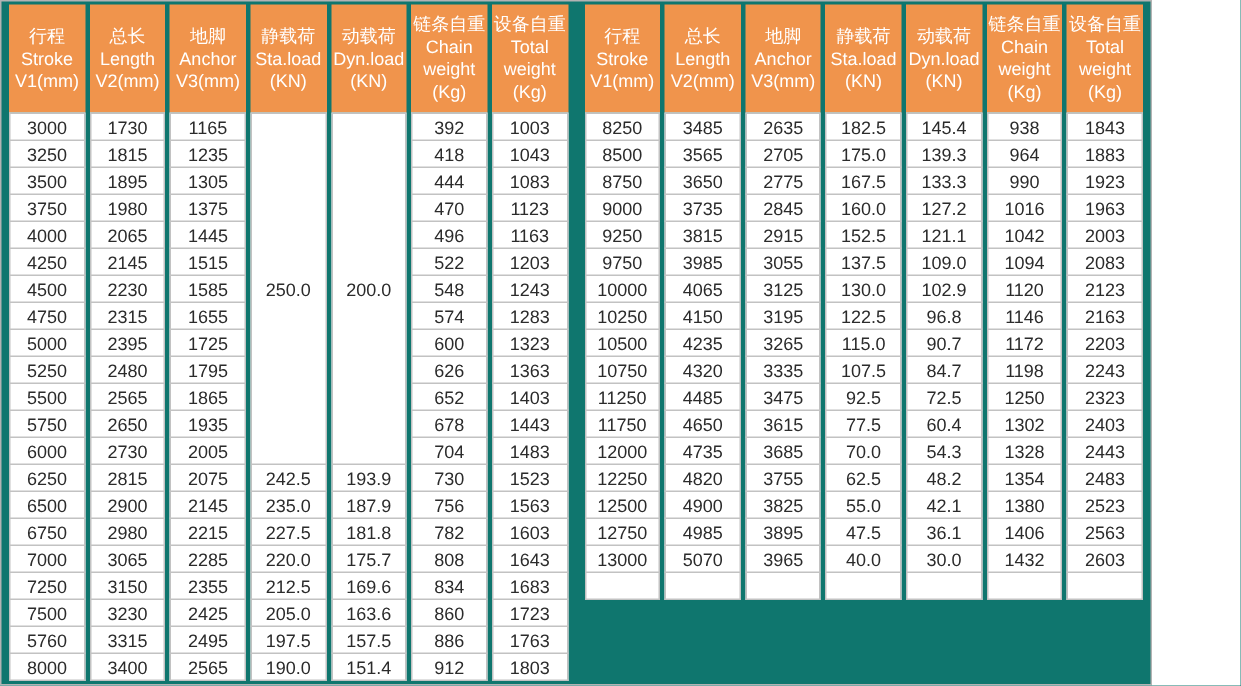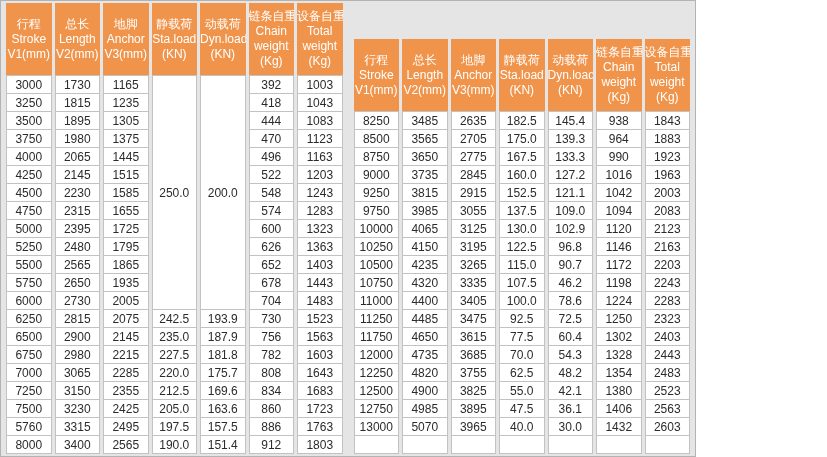--- a/index.html
+++ b/index.html
@@ -3,24 +3,24 @@
 <meta charset="utf-8">
 <style>
   html,body{margin:0;padding:0;}
   body{
     width:827px;height:457px;
     font-family:"Liberation Sans","DejaVu Sans",sans-serif;
     background:#ffffff;
     --hbg:#f0944c; --outer:#b3b3b3; --cb:#c2c2c2; --txt:#2b2b2b;
   }
   .wrap{
-    box-sizing:border-box;width:696px;height:457px;
+    box-sizing:border-box;width:768px;height:457px;
     border:1px solid var(--outer);
-    display:flex;align-items:flex-end;
-    padding:2px;background:#e5e5e5;
+    display:flex;align-items:flex-start;
+    padding:2px;background:#0f766e;
   }
   table{
     flex:1 1 0;width:50%;
     border-collapse:separate;border-spacing:3px 0;
     table-layout:fixed;
   }
   th{
     background:var(--hbg);color:#ffffff;
     font-size:12px;font-weight:400;line-height:15px;
     height:72px;vertical-align:middle;text-align:center;
@@ -375,32 +375,23 @@
           <td>115.0</td>
           <td>90.7</td>
           <td>1172</td>
           <td>2203</td>
         </tr>
         <tr>
           <td>10750</td>
           <td>4320</td>
           <td>3335</td>
           <td>107.5</td>
-          <td>46.2</td>
+          <td>84.7</td>
           <td>1198</td>
           <td>2243</td>
-        </tr>
-        <tr>
-          <td>11000</td>
-          <td>4400</td>
-          <td>3405</td>
-          <td>100.0</td>
-          <td>78.6</td>
-          <td>1224</td>
-          <td>2283</td>
         </tr>
         <tr>
           <td>11250</td>
           <td>4485</td>
           <td>3475</td>
           <td>92.5</td>
           <td>72.5</td>
           <td>1250</td>
           <td>2323</td>
         </tr>

